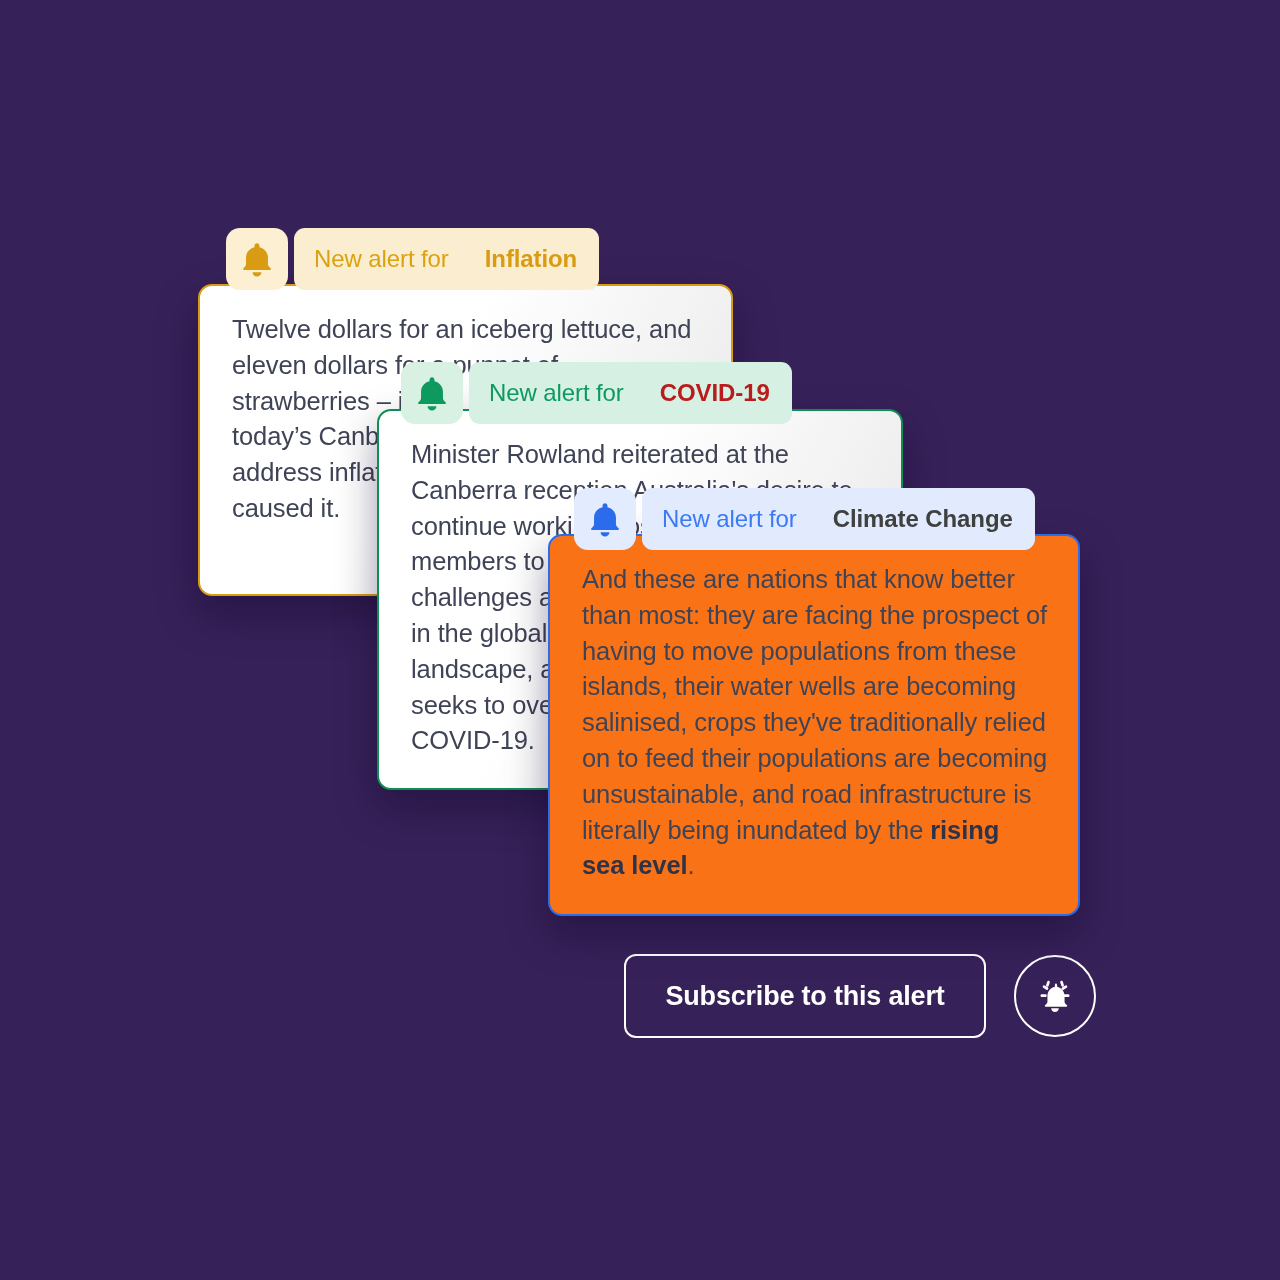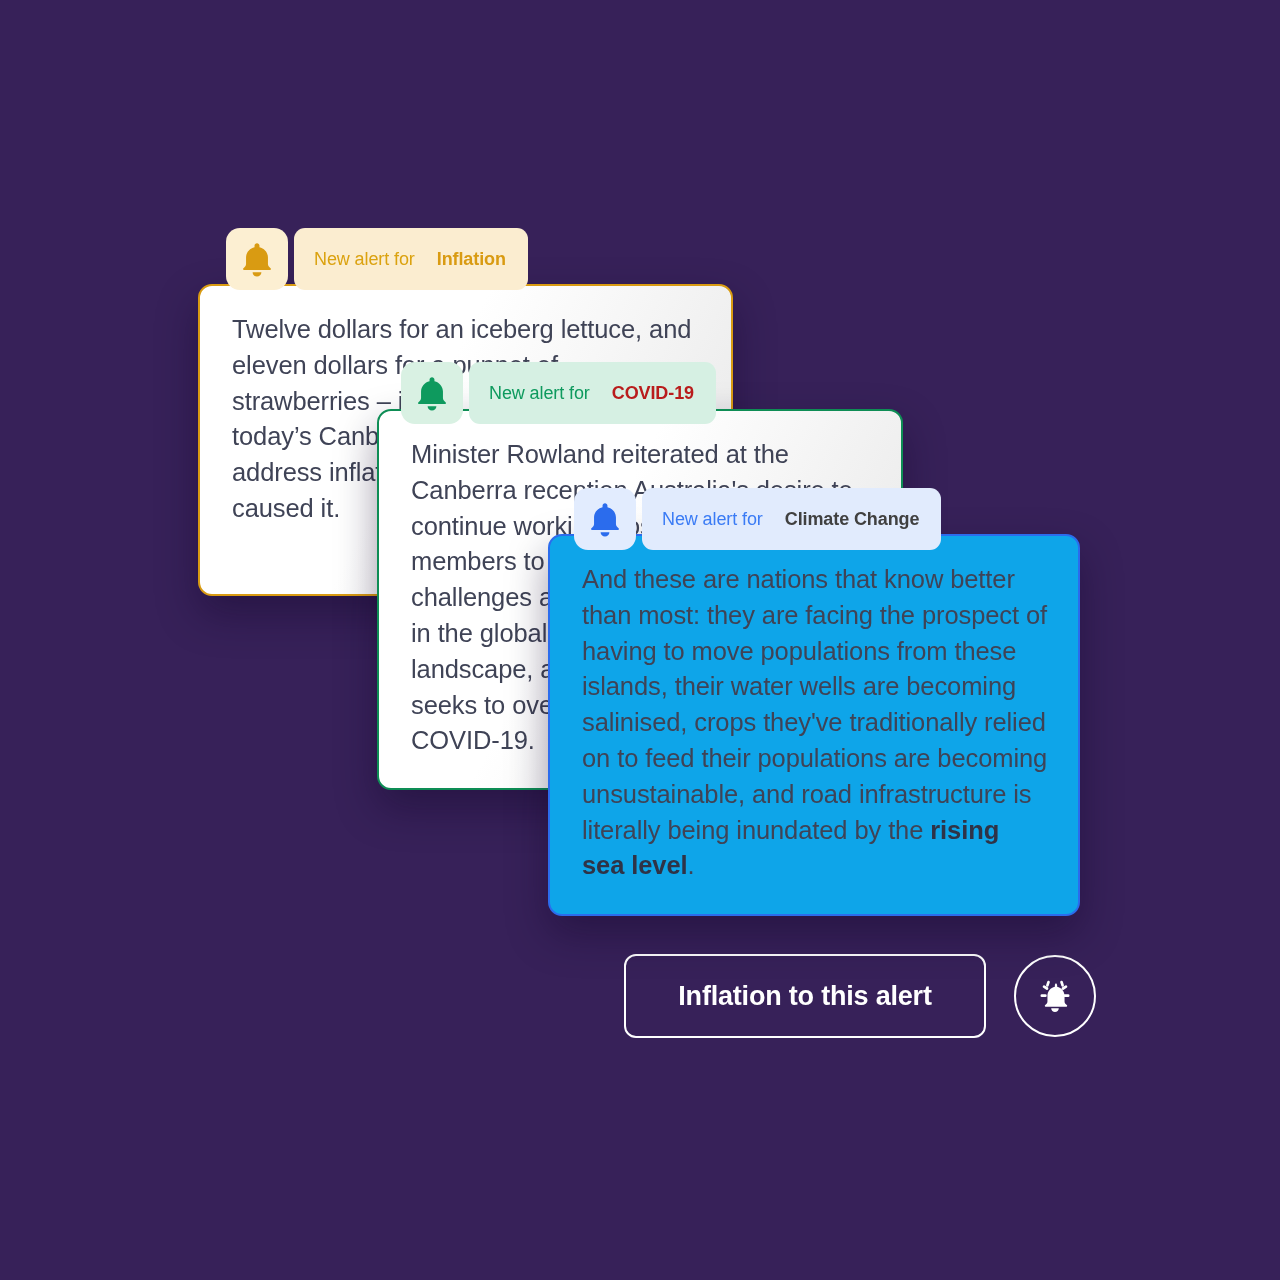--- a/index.html
+++ b/index.html
@@ -53,25 +53,26 @@
     display: flex;
     align-items: center;
     justify-content: center;
     flex: 0 0 auto;
   }
   .head-pill {
     border-radius: 11px;
     display: flex;
     align-items: center;
     padding: 0 22px 0 20px;
-    font-size: 18px;
+    font-size: 24px;
     letter-spacing: -0.1px;
     white-space: nowrap;
-  }
-  .head-pill .topic { font-weight: 700; margin-left: 22px; }
+    gap: 23px;
+  }
+  .head-pill .topic { font-weight: 700; margin-left: 13px; }
 
   
   .bell { display: block; }
 
   
   .amber { border-color: #d99b12; }
   .amber .head-icon { background: #fcefd2; }
   .amber .head-pill { background: #fbedd0; color: #dba20f; }
   .amber .head-pill .topic { color: #d99b12; }
 
@@ -87,21 +88,21 @@
 
   
   #card-inflation { left: 198px;  top: 284px; width: 535px;  height: 312px; z-index: 1; }
   #head-inflation { left: 226px;  top: 228px; }
 
   #card-covid     { left: 377px;  top: 409px; width: 526px;  height: 381px; z-index: 2;
                     background: linear-gradient(118deg,#ffffff 0%,#ffffff 40%,#f6f6f6 60%,#e4e4e4 100%); }
   #head-covid     { left: 401px;  top: 362px; }
 
   #card-climate   { left: 548px;  top: 534px; width: 532px;  height: 382px; z-index: 3;
-                    background: #0ea5e9; }
+                    background: #f97316; }
   #head-climate   { left: 574px;  top: 488px; }
 
   
 
   
   .actions {
     position: absolute;
     left: 624px;
     top: 954px;
     display: flex;
@@ -183,21 +184,21 @@
         <path d="M12.6 31.3h8.8c0 2.45-1.97 4.3-4.4 4.3s-4.4-1.85-4.4-4.3z" fill="#2b6ced"></path>
       </svg>
     </div>
     <div class="head-pill">
       <span>New alert for</span>
       <span class="topic">Climate Change</span>
     </div>
   </div>
 
   <div class="actions">
-    <button class="subscribe-btn">Inflation to this alert</button>
+    <button class="subscribe-btn">Subscribe to this alert</button>
     <button class="bell-circle">
       <span>
         <svg width="44" height="42" viewBox="0 0 44 42" aria-hidden="true">
           <path d="M22 9.3c1.2 0 2.15.92 2.15 2.05v1.35c4.25.92 7.4 4.63 7.4 9.1v5.42c0 1.3.48 2.27 1.4 3.15l1.05 1c.48.48.13 1.3-.52 1.3H12.52c-.65 0-1-.82-.52-1.3l1.05-1c.92-.88 1.4-1.85 1.4-3.15V21.8c0-4.47 3.15-8.18 7.4-9.1v-1.35c0-1.13.95-2.05 2.15-2.05z" fill="#ffffff"></path>
           <path d="M18.2 34.3h7.6c0 2.15-1.7 3.75-3.8 3.75s-3.8-1.6-3.8-3.75z" fill="#ffffff"></path>
           <rect x="7.5" y="20.3" width="6.2" height="2.7" rx="1.35" fill="#ffffff"></rect>
           <rect x="30.3" y="20.3" width="6.2" height="2.7" rx="1.35" fill="#ffffff"></rect>
           <rect x="9.4" y="12.2" width="6.2" height="2.7" rx="1.35" fill="#ffffff" transform="rotate(32 12.5 13.6)"></rect>
           <rect x="28.4" y="12.2" width="6.2" height="2.7" rx="1.35" fill="#ffffff" transform="rotate(-32 31.5 13.6)"></rect>
           <rect x="13.6" y="6.6" width="2.7" height="6.2" rx="1.35" fill="#ffffff" transform="rotate(18 14.9 9.7)"></rect>

